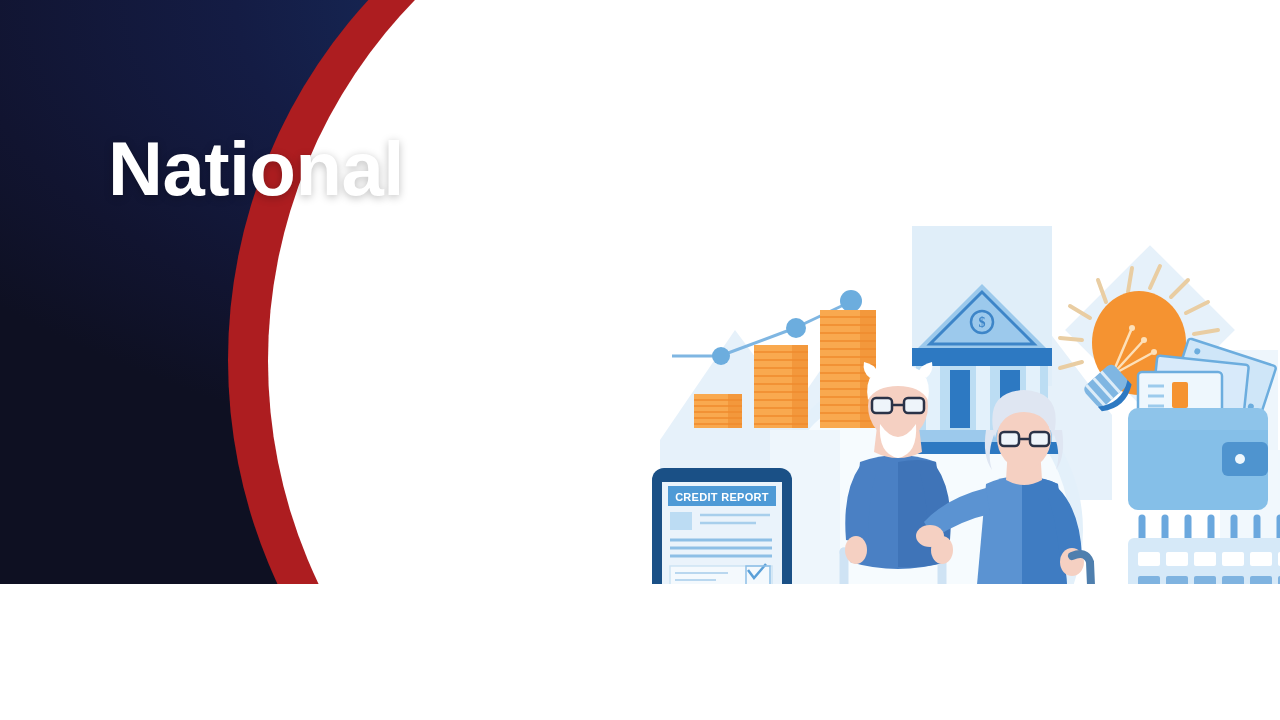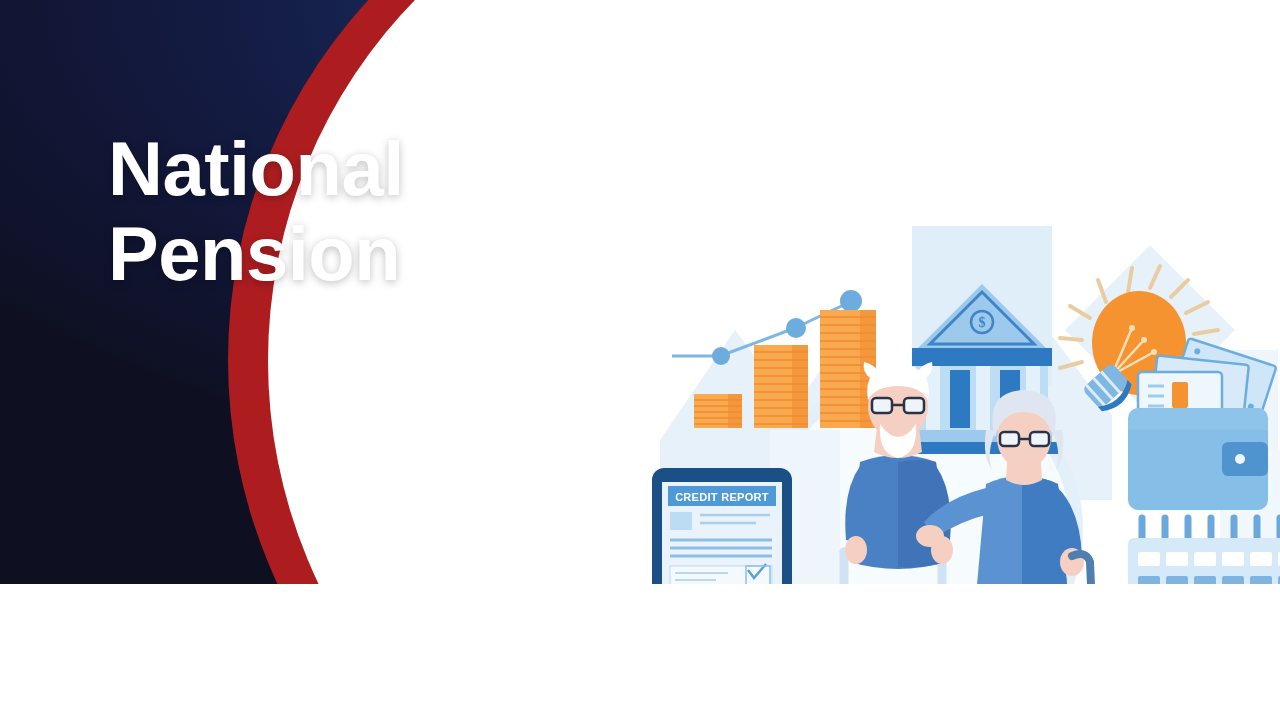--- a/index.html
+++ b/index.html
@@ -80,21 +80,20 @@
 
 <div id="banner">
 
   <div class="bg-gradient"></div>
   <div class="red-arc"></div>
   <div class="white-circle"></div>
   <div class="white-fill-right"></div>
 
   <div class="headline">
     <span class="ln">National</span>
-    <span class="ln">Pension</span>
   </div>
 
   <div class="illus">
   <svg viewBox="0 0 660 520" xmlns="http://www.w3.org/2000/svg">
 
     <g opacity="1">
 
       <path d="M40 240 L115 130 L175 210 L175 290 L40 290 Z" fill="#e6f1fa"></path>
       <path d="M145 250 L225 135 L300 250 L300 300 L145 300 Z" fill="#e6f1fa"></path>
       <path d="M350 215 L420 120 L492 215 L492 300 L350 300 Z" fill="#e6f1fa"></path>

